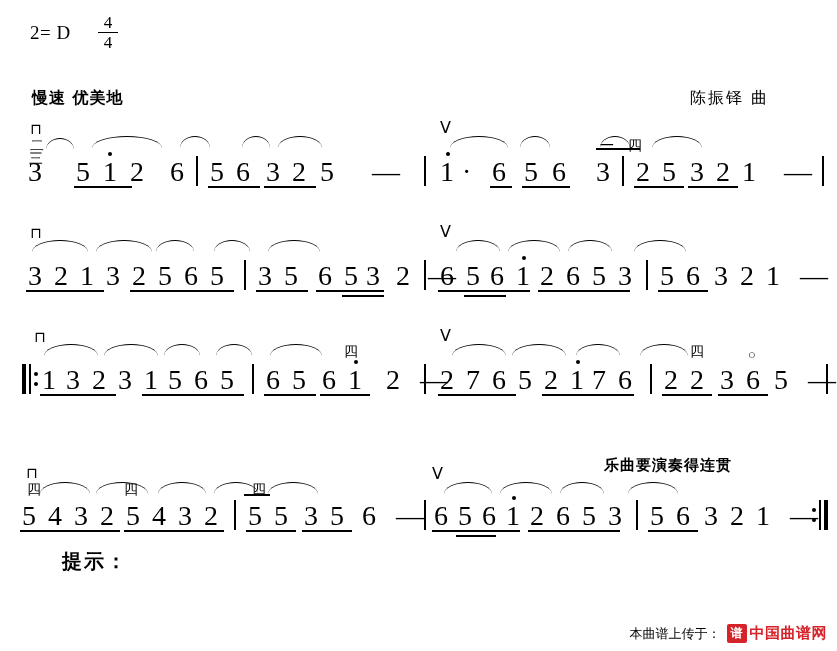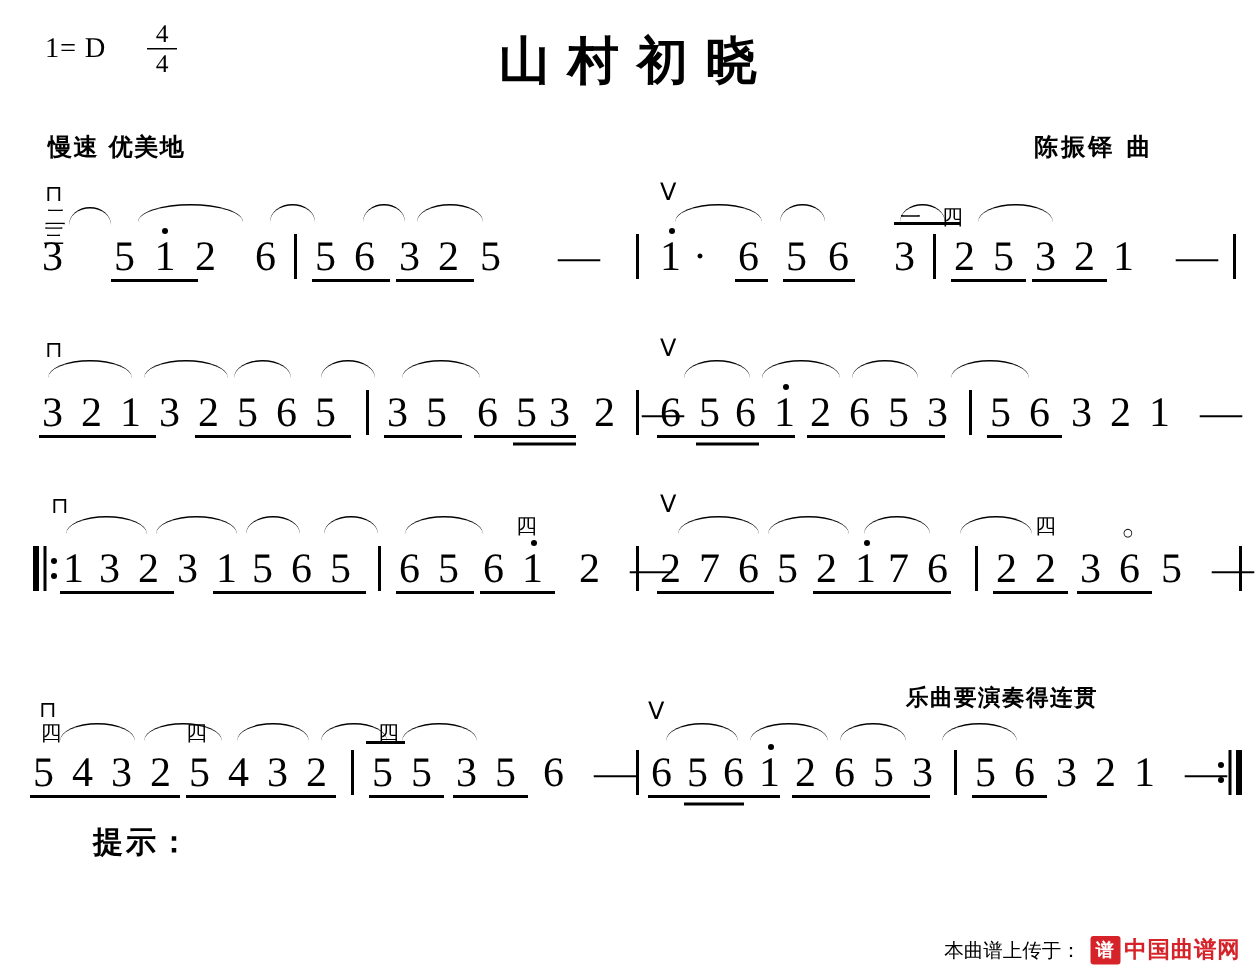--- a/index.html
+++ b/index.html
@@ -67,21 +67,21 @@
     font-size: 16px;
     font-weight: bold;
     font-family: "DejaVu Sans", sans-serif;
     letter-spacing: 1px;
   }
   .composer {
     position: absolute;
     right: 68px;
     top: 88px;
     font-size: 16px;
-    font-weight: bold;
+    font-weight: normal;
     font-family: "DejaVu Sans", sans-serif;
     letter-spacing: 2px;
   }
 
   
   .system {
     position: absolute;
     left: 0;
     width: 837px;
     height: 80px;
@@ -238,27 +238,26 @@
     font-weight: bold;
     font-size: 15px;
     letter-spacing: 0.5px;
   }
 </style>
 </head>
 <body>
 
 <div id="page">
 
-  <div class="key-sig">1= D</div>
+  <div class="key-sig">2= D</div>
   <div class="time-sig">
     <span class="num">4</span>
     <span class="bar"></span>
     <span class="den">4</span>
   </div>
-  <div class="title">山村初晓</div>
   <div class="tempo-mark">慢速  优美地</div>
   <div class="composer">陈振铎 曲</div>
 
   <div class="system sys1">
 
     <div class="bow-down" style="left:30px; top:4px;">⊓</div>
     <div class="finger" style="left:30px; top:20px;">二</div>
     <div class="finger" style="left:29px; top:33px;">三</div>
     <div class="bow-up" style="left:440px; top:2px;">Ⅴ</div>
     <div class="finger" style="left:600px; top:20px;">一</div>

